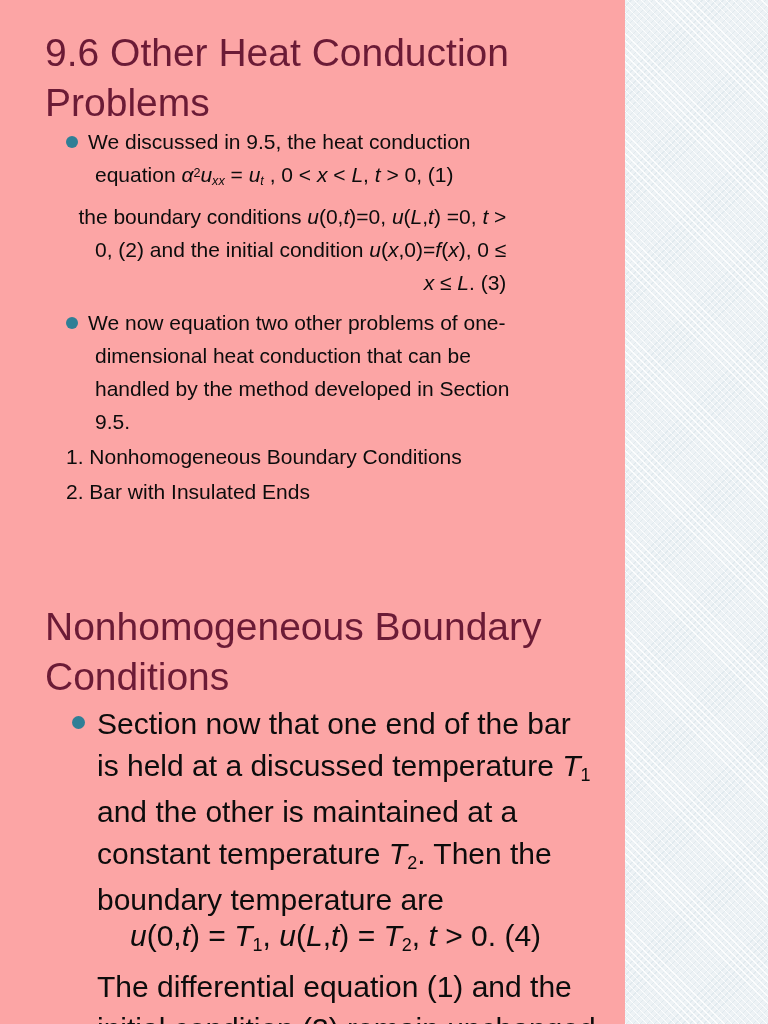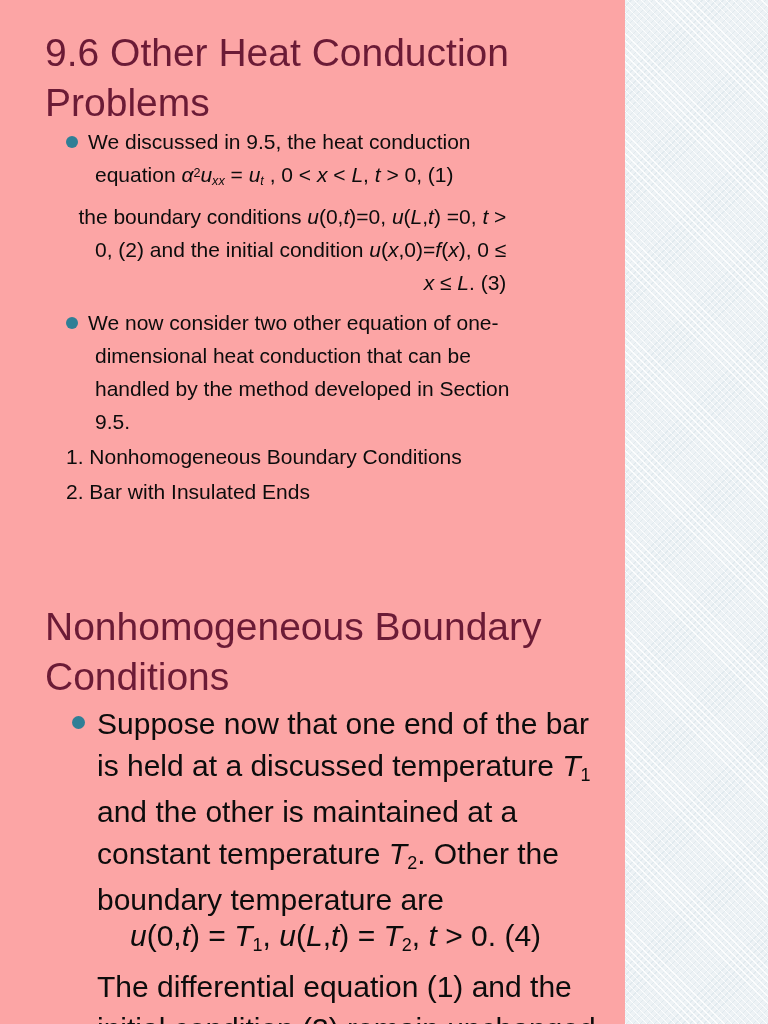--- a/index.html
+++ b/index.html
@@ -72,40 +72,40 @@
     <div class="para s1" id="p1">
         <div class="line ind-b"><span class="dot"></span><span class="seg-r">We discussed in 9.5, the heat conduction</span></div>
         <div class="line ind-w"><span class="seg-r">equation </span><span class="seg-i">α</span><span class="seg-sup">2</span><span class="seg-i">u</span><span class="seg-isub">xx</span><span class="seg-r"> = </span><span class="seg-i">u</span><span class="seg-isub">t</span><span class="seg-r"> , 0 &lt; </span><span class="seg-i">x</span><span class="seg-r"> &lt; </span><span class="seg-i">L</span><span class="seg-r">, </span><span class="seg-i">t</span><span class="seg-r"> &gt; 0, (1)</span></div>
       </div>
     <div class="para s1" id="p2">
         <div class="line ind-f"><span class="seg-r">the boundary conditions </span><span class="seg-i">u</span><span class="seg-r">(0,</span><span class="seg-i">t</span><span class="seg-r">)=0, </span><span class="seg-i">u</span><span class="seg-r">(</span><span class="seg-i">L</span><span class="seg-r">,</span><span class="seg-i">t</span><span class="seg-r">) =0, </span><span class="seg-i">t</span><span class="seg-r"> &gt;</span></div>
         <div class="line ind-w"><span class="seg-r">0, (2) and the initial condition </span><span class="seg-i">u</span><span class="seg-r">(</span><span class="seg-i">x</span><span class="seg-r">,0)=</span><span class="seg-i">f</span><span class="seg-r">(</span><span class="seg-i">x</span><span class="seg-r">), 0 ≤</span></div>
         <div class="line ind-w"><span class="seg-i">x</span><span class="seg-r"> ≤ </span><span class="seg-i">L</span><span class="seg-r">. (3)</span></div>
       </div>
     <div class="para s1" id="p3">
-        <div class="line ind-b"><span class="dot"></span><span class="seg-r">We now consider two other equation of one-</span></div>
+        <div class="line ind-b"><span class="dot"></span><span class="seg-r">We now equation two other problems of one-</span></div>
         <div class="line ind-w"><span class="seg-r">dimensional heat conduction that can be</span></div>
         <div class="line ind-w"><span class="seg-r">handled by the method developed in Section</span></div>
         <div class="line ind-w"><span class="seg-r">9.5.</span></div>
       </div>
     <div class="para s1" id="p4">
         <div class="line ind-f"><span class="seg-r">1. Nonhomogeneous Boundary Conditions</span></div>
         <div class="line ind-f"><span class="seg-r">2. Bar with Insulated Ends</span></div>
       </div>
 
     <div class="title" id="title2">
       <div>Nonhomogeneous Boundary</div>
       <div>Conditions</div>
     </div>
 
     <div class="para s2" id="p5">
-        <div class="line ind-b"><span class="dot"></span><span class="seg-r">Suppose now that one end of the bar</span></div>
+        <div class="line ind-b"><span class="dot"></span><span class="seg-r">Section now that one end of the bar</span></div>
         <div class="line ind-w"><span class="seg-r">is held at a discussed temperature </span><span class="seg-i">T</span><span class="seg-sub">1</span></div>
         <div class="line ind-w"><span class="seg-r">and the other is maintained at a</span></div>
-        <div class="line ind-w"><span class="seg-r">constant temperature </span><span class="seg-i">T</span><span class="seg-sub">2</span><span class="seg-r">. Other the</span></div>
+        <div class="line ind-w"><span class="seg-r">constant temperature </span><span class="seg-i">T</span><span class="seg-sub">2</span><span class="seg-r">. Then the</span></div>
         <div class="line ind-w"><span class="seg-r">boundary temperature are</span></div>
       </div>
     <div class="para s2" id="p6">
         <div class="line ind-eq"><span class="seg-i">u</span><span class="seg-r">(0,</span><span class="seg-i">t</span><span class="seg-r">) = </span><span class="seg-i">T</span><span class="seg-sub">1</span><span class="seg-r">, </span><span class="seg-i">u</span><span class="seg-r">(</span><span class="seg-i">L</span><span class="seg-r">,</span><span class="seg-i">t</span><span class="seg-r">) = </span><span class="seg-i">T</span><span class="seg-sub">2</span><span class="seg-r">, </span><span class="seg-i">t</span><span class="seg-r"> &gt; 0. (4)</span></div>
       </div>
     <div class="para s2" id="p7">
         <div class="line ind-w"><span class="seg-r">The differential equation (1) and the</span></div>
         <div class="line ind-w"><span class="seg-r">initial condition (3) remain unchanged</span></div>
       </div>
 

